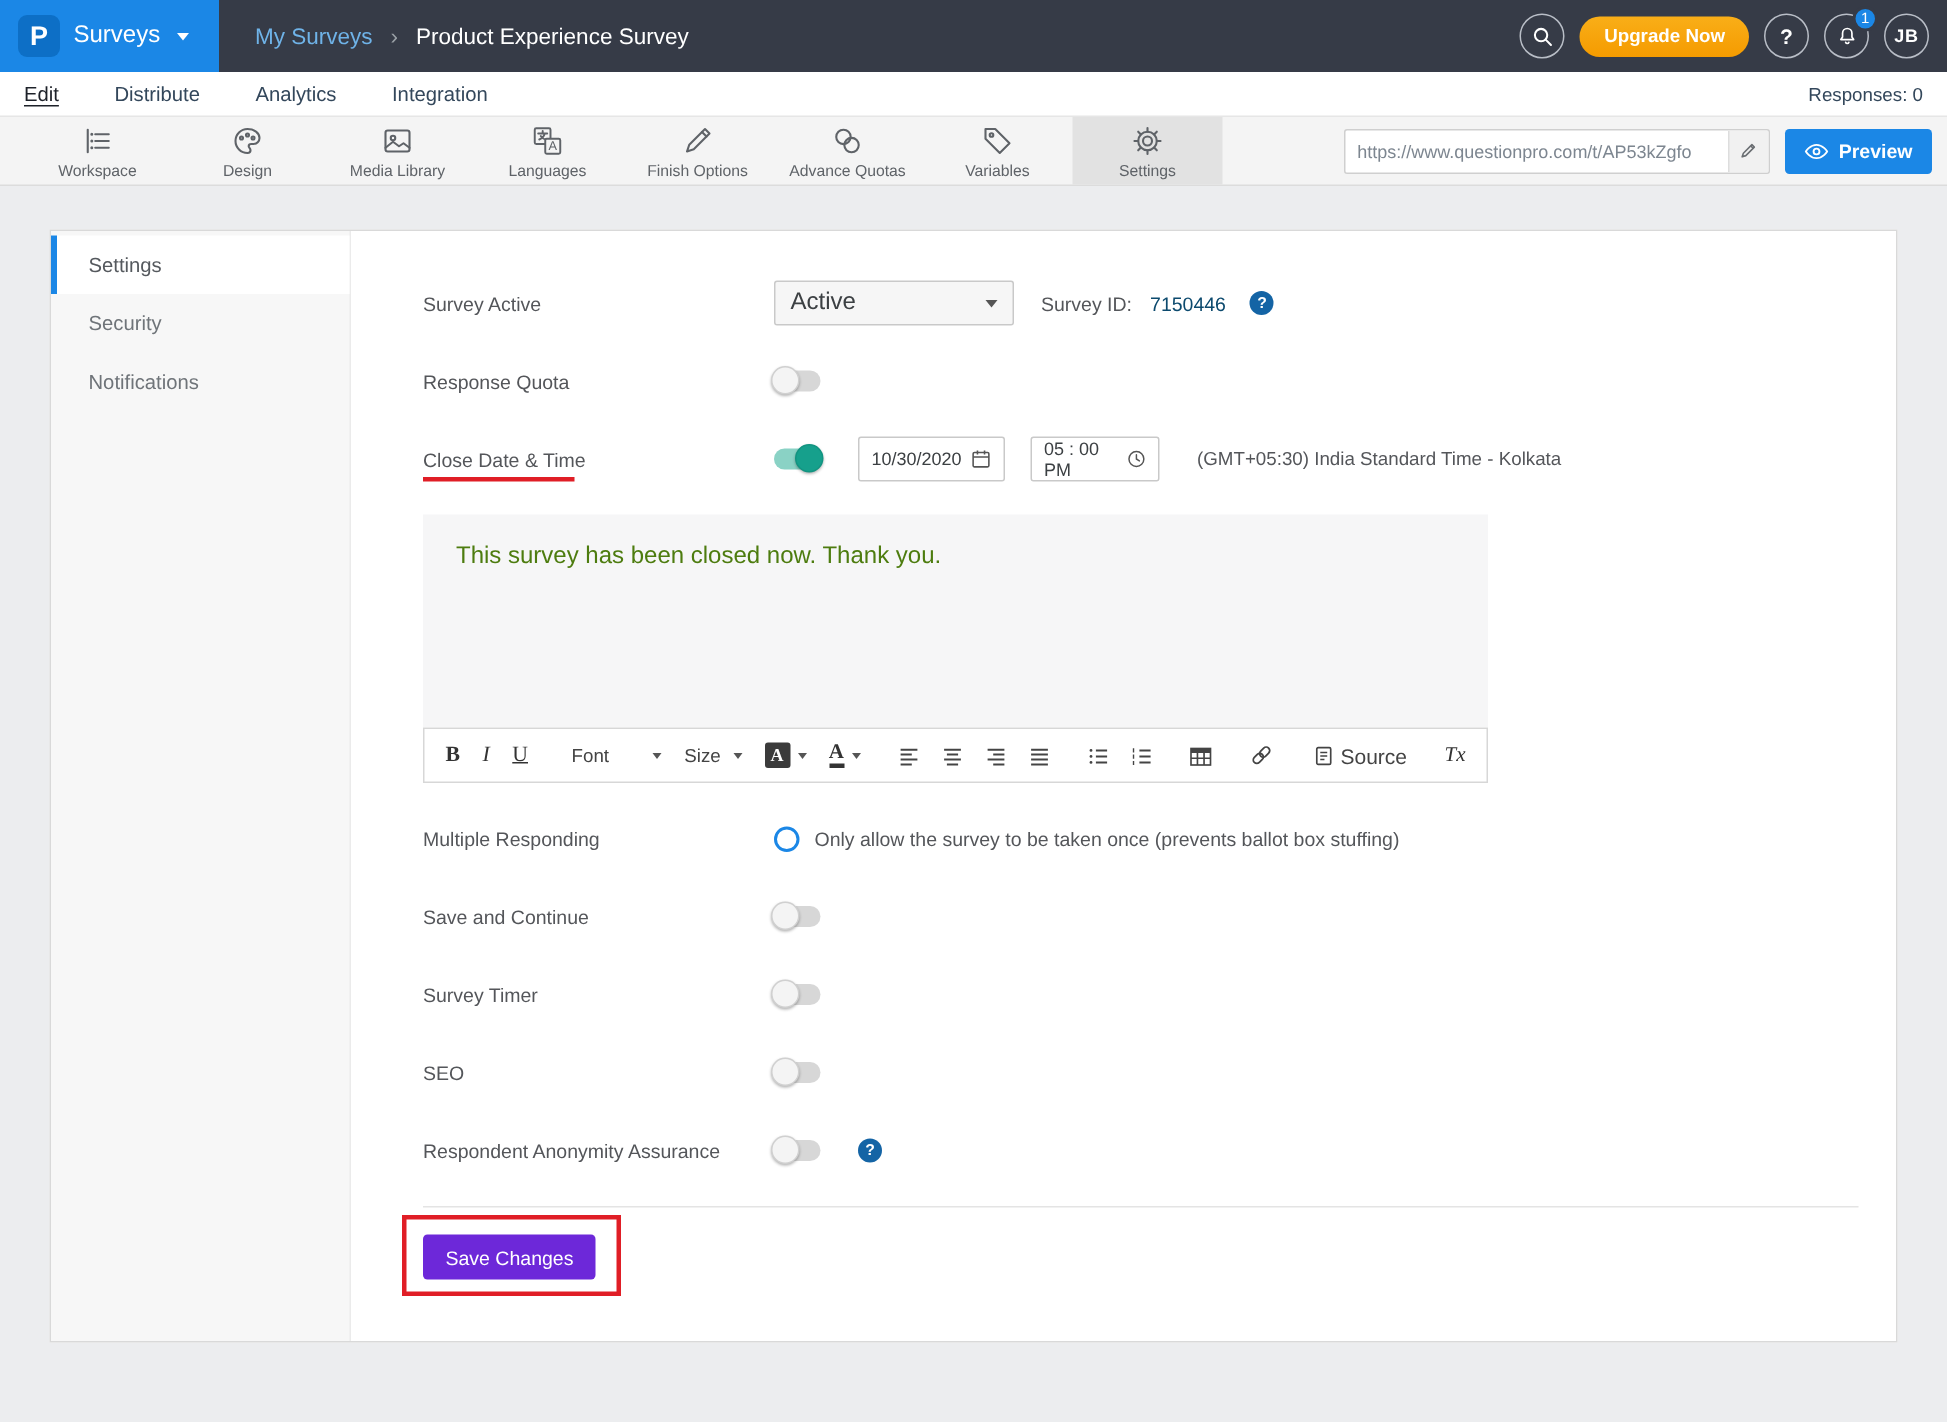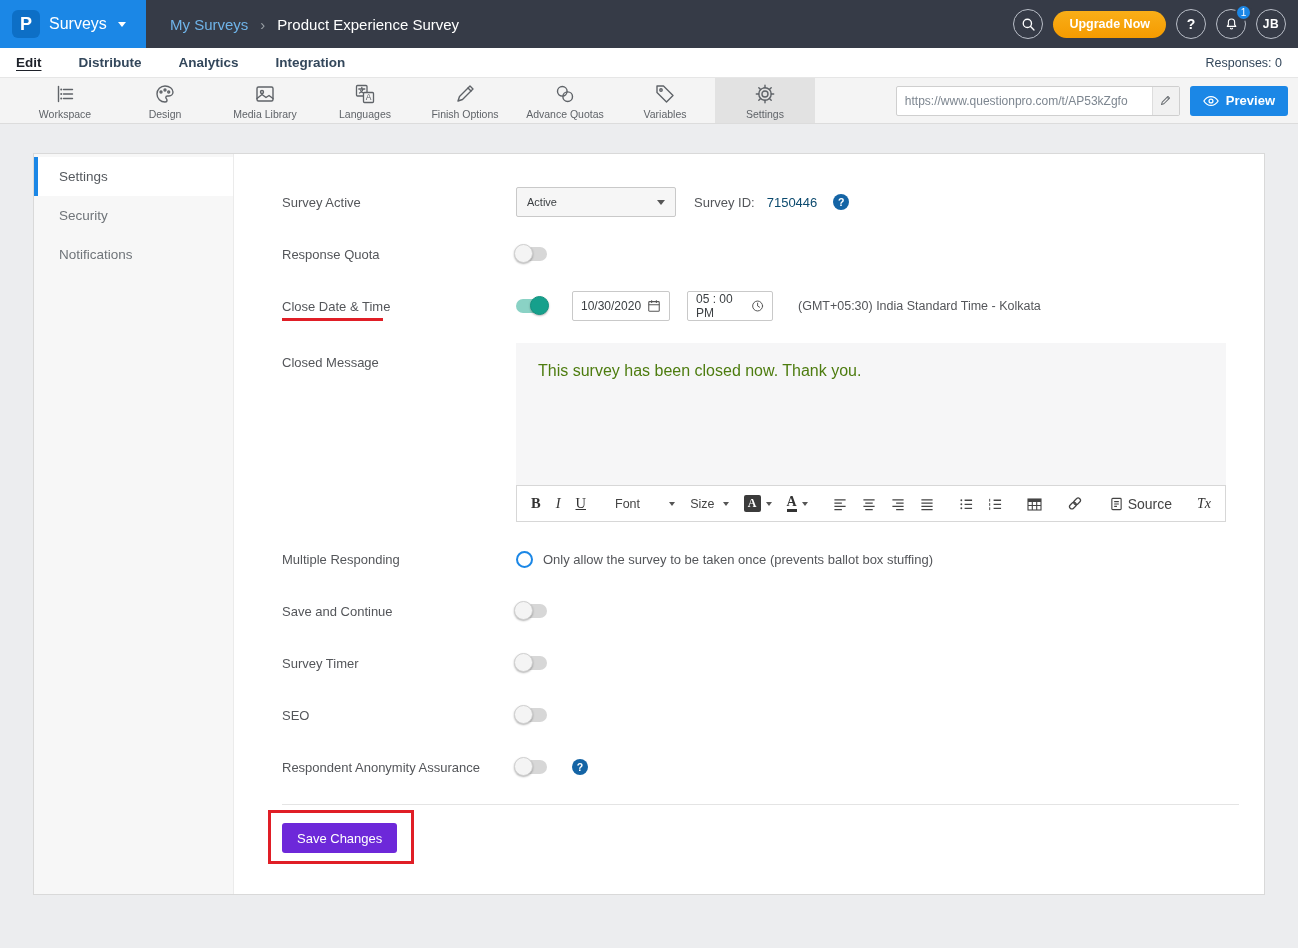--- a/index.html
+++ b/index.html
@@ -19,21 +19,21 @@
   .crumb-current { color:#ffffff; }
   .topbar-right { margin-left:auto; display:flex; align-items:center; gap:10px; padding-right:12px; }
   .circle-btn { width:30px; height:30px; border:1.5px solid #b9bec7; border-radius:50%; display:flex; align-items:center; justify-content:center; color:#fff; cursor:pointer; position:relative; }
   .avatar { font-size:12px; font-weight:bold; letter-spacing:.5px; }
   .upgrade { height:27px; border-radius:14px; background:linear-gradient(#f9ae18,#f59b00); color:#fff; font-weight:bold; font-size:12.5px; padding:0 16px; border:none; cursor:pointer; font-family:inherit; }
   .badge { position:absolute; top:-6px; right:-7px; background:#1b87e6; color:#fff; font-size:10px; min-width:17px; height:17px; border-radius:9px; display:flex; align-items:center; justify-content:center; border:2px solid #363b47; }
 
   
   .tabsrow { height:30px; background:#fff; border-bottom:1px solid #e6e6e6; display:flex; align-items:center; padding:0 16px; }
   .tabs { display:flex; gap:37px; }
-  .tab { font-size:13.5px; color:#33475b; cursor:pointer; text-decoration:none;font-weight:bold; }
+  .tab { font-size:13.5px; color:#33475b; cursor:pointer; text-decoration:none; }
   .tab.active { color:#1d2129; text-decoration:underline; text-underline-offset:3px; }
   .responses { margin-left:auto; font-size:12.5px; color:#33475b; }
 
   
   .ribbon { height:46px; background:#f4f4f4; border-bottom:1px solid #dcdcdc; display:flex; align-items:stretch; padding-left:15px; }
   .ritems { display:flex; }
   .ritem { width:100px; display:flex; flex-direction:column; align-items:center; justify-content:center; gap:2px; cursor:pointer; }
   .ritem.active { background:#e2e2e2; }
   .rlabel { font-size:10.5px; color:#5f6368; white-space:nowrap; }
   .ribbon-right { margin-left:auto; display:flex; align-items:center; gap:10px; padding-right:10px; }
@@ -49,21 +49,21 @@
   .side-item { height:39px; display:flex; align-items:center; padding-left:21px; font-size:13.5px; color:#6f7479; border-left:4px solid transparent; cursor:pointer; }
   .side-item.active { background:#fff; border-left-color:#1b87e6; color:#55595e; }
 
   
   .form { flex:1; padding:33px 25px 0 48px; }
   .frow { display:flex; align-items:center; min-height:30px; margin-bottom:22px; }
   .frow.top { align-items:flex-start; }
   .flabel { width:234px; flex:none; font-size:13px; color:#54565a; position:relative; }
   .red-underline { position:absolute; left:0; top:19px; width:101px; height:3px; background:#e01e26; }
 
-  .select-box { width:160px; height:30px; background:#f6f6f6; border:1px solid #c9c9c9; border-radius:2px; display:flex; align-items:center; justify-content:space-between; padding:0 10px; font-size:11px; color:#3c4043; cursor:pointer; }
+  .select-box { width:160px; height:30px; background:#f6f6f6; border:1px solid #c9c9c9; border-radius:2px; display:flex; align-items:center; justify-content:space-between; padding:0 10px; font-size:16px; color:#3c4043; cursor:pointer; }
   .caret-d { width:0; height:0; border-left:4.5px solid transparent; border-right:4.5px solid transparent; border-top:5px solid #555; }
   .sid-label { margin-left:18px; font-size:13px; color:#54565a; }
   .sid-value { margin-left:12px; font-size:13px; color:#0c4a6e; }
   .help { width:16px; height:16px; border-radius:50%; background:#1464a5; color:#fff; font-size:10.5px; font-weight:bold; display:flex; align-items:center; justify-content:center; cursor:pointer; flex:none; }
 
   .toggle { width:31px; height:14px; border-radius:7px; background:#d7d7d7; position:relative; cursor:pointer; flex:none; }
   .toggle .knob { width:19px; height:19px; border-radius:50%; background:#f4f4f4; border:1px solid #d0d0d0; box-shadow:0 1px 2px rgba(0,0,0,.3); position:absolute; top:-3px; left:-2px; }
   .toggle.on { background:#8ad2c5; }
   .toggle.on .knob { left:auto; right:-2px; background:#16a08c; border-color:#129481; }
 
@@ -290,21 +290,20 @@
           <svg width="14" height="14" viewBox="0 0 16 16" fill="none" stroke="#555" stroke-width="1.2" stroke-linecap="round">
               <circle cx="8" cy="8" r="6"></circle>
               <path d="M8 4.5V8l2.4 1.5"></path>
             </svg>
         </div>
         <span class="tz">(GMT+05:30) India Standard Time - Kolkata</span>
       </div>
 
       
       <div class="frow top" style="margin-bottom:22px;">
-        <span class="flabel" style="padding-top:12px;">Closed Message</span>
         <div class="msgwrap">
           <div class="msgbody">This survey has been closed now. Thank you.</div>
           <div class="ed-toolbar">
             <button class="ed-btn b">B</button>
             <button class="ed-btn i">I</button>
             <button class="ed-btn u">U</button>
             <div class="ed-dd font">
               <span style="flex:1">Font</span>
                 <i class="caret-d" style="border-top-width:4px;border-left-width:3.5px;border-right-width:3.5px;"></i>
             </div>

